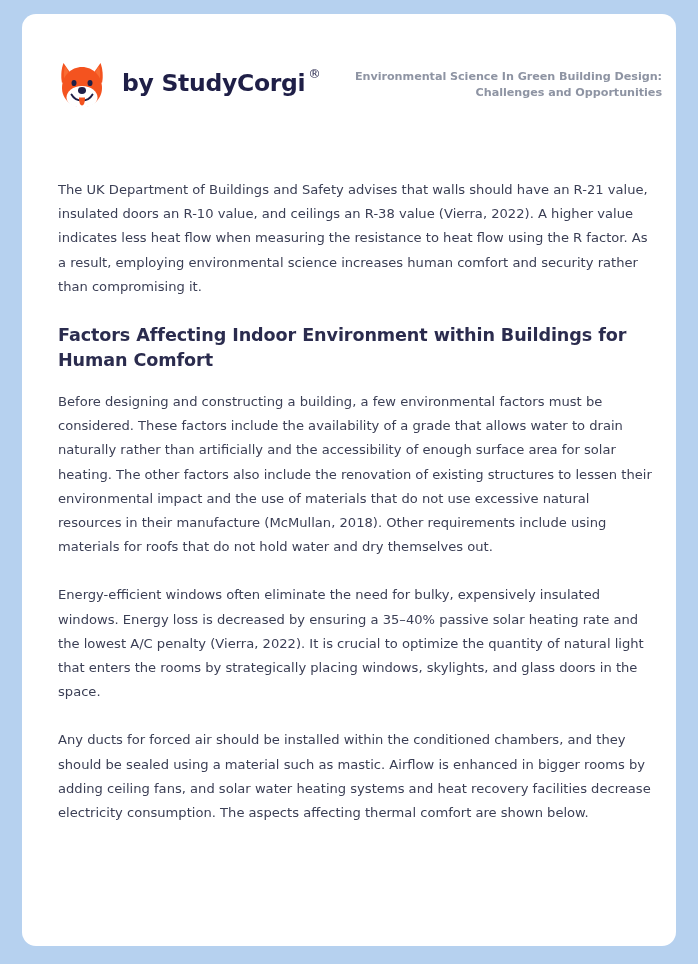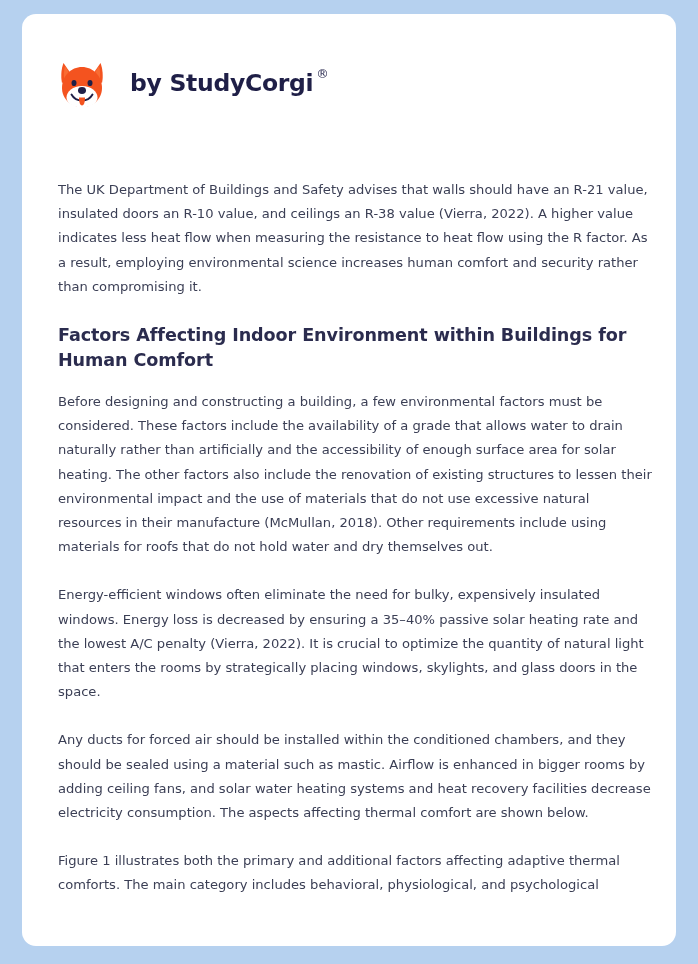--- a/index.html
+++ b/index.html
@@ -36,21 +36,21 @@
     box-sizing: border-box;
     padding: 0 14px 0 36px;
     display: flex;
     align-items: center;
     justify-content: space-between;
   }
 
   .brand {
     display: flex;
     align-items: center;
-    gap: 24px;
+    gap: 16px;
     flex: 0 0 auto;
   }
 
   .brand-logo {
     width: 48px;
     height: 50px;
     flex: 0 0 auto;
     display: block;
   }
 
@@ -152,34 +152,34 @@
           <path d="M21 38.5 C21 43.5 22.2 46.5 24 46.5 C25.8 46.5 27 43.5 27 38.5 Z" fill="#f4531f"></path>
         </svg>
       </span>
       <span class="brand-word">
         <span>by StudyCorgi</span>
         <span class="brand-reg">®</span>
       </span>
     </div>
 
     <div class="header-meta">
+      <div class="header-title">Environmental Science In Green Building Design: Challenges and Opportunities</div>
     </div>
 
   </div>
 
   <div class="doc-body">
 
 
     <p class="para">The UK Department of Buildings and Safety advises that walls should have an R-21 value, insulated doors an R-10 value, and ceilings an R-38 value (Vierra, 2022). A higher value indicates less heat flow when measuring the resistance to heat flow using the R factor. As a result, employing environmental science increases human comfort and security rather than compromising it.</p>
 
     <h2 class="section-heading">Factors Affecting Indoor Environment within Buildings for Human Comfort</h2>
 
     <p class="para">Before designing and constructing a building, a few environmental factors must be considered. These factors include the availability of a grade that allows water to drain naturally rather than artificially and the accessibility of enough surface area for solar heating. The other factors also include the renovation of existing structures to lessen their environmental impact and the use of materials that do not use excessive natural resources in their manufacture (McMullan, 2018). Other requirements include using materials for roofs that do not hold water and dry themselves out.</p>
 
     <p class="para">Energy-efficient windows often eliminate the need for bulky, expensively insulated windows. Energy loss is decreased by ensuring a 35–40% passive solar heating rate and the lowest A/C penalty (Vierra, 2022). It is crucial to optimize the quantity of natural light that enters the rooms by strategically placing windows, skylights, and glass doors in the space.</p>
 
     <p class="para">Any ducts for forced air should be installed within the conditioned chambers, and they should be sealed using a material such as mastic. Airflow is enhanced in bigger rooms by adding ceiling fans, and solar water heating systems and heat recovery facilities decrease electricity consumption. The aspects affecting thermal comfort are shown below.</p>
 
-    <p class="para">Figure 1 illustrates both the primary and additional factors affecting adaptive thermal comforts. The main category includes behavioral, physiological, and psychological</p>
 
   </div>
 
 </div>
 
 </body></html>

